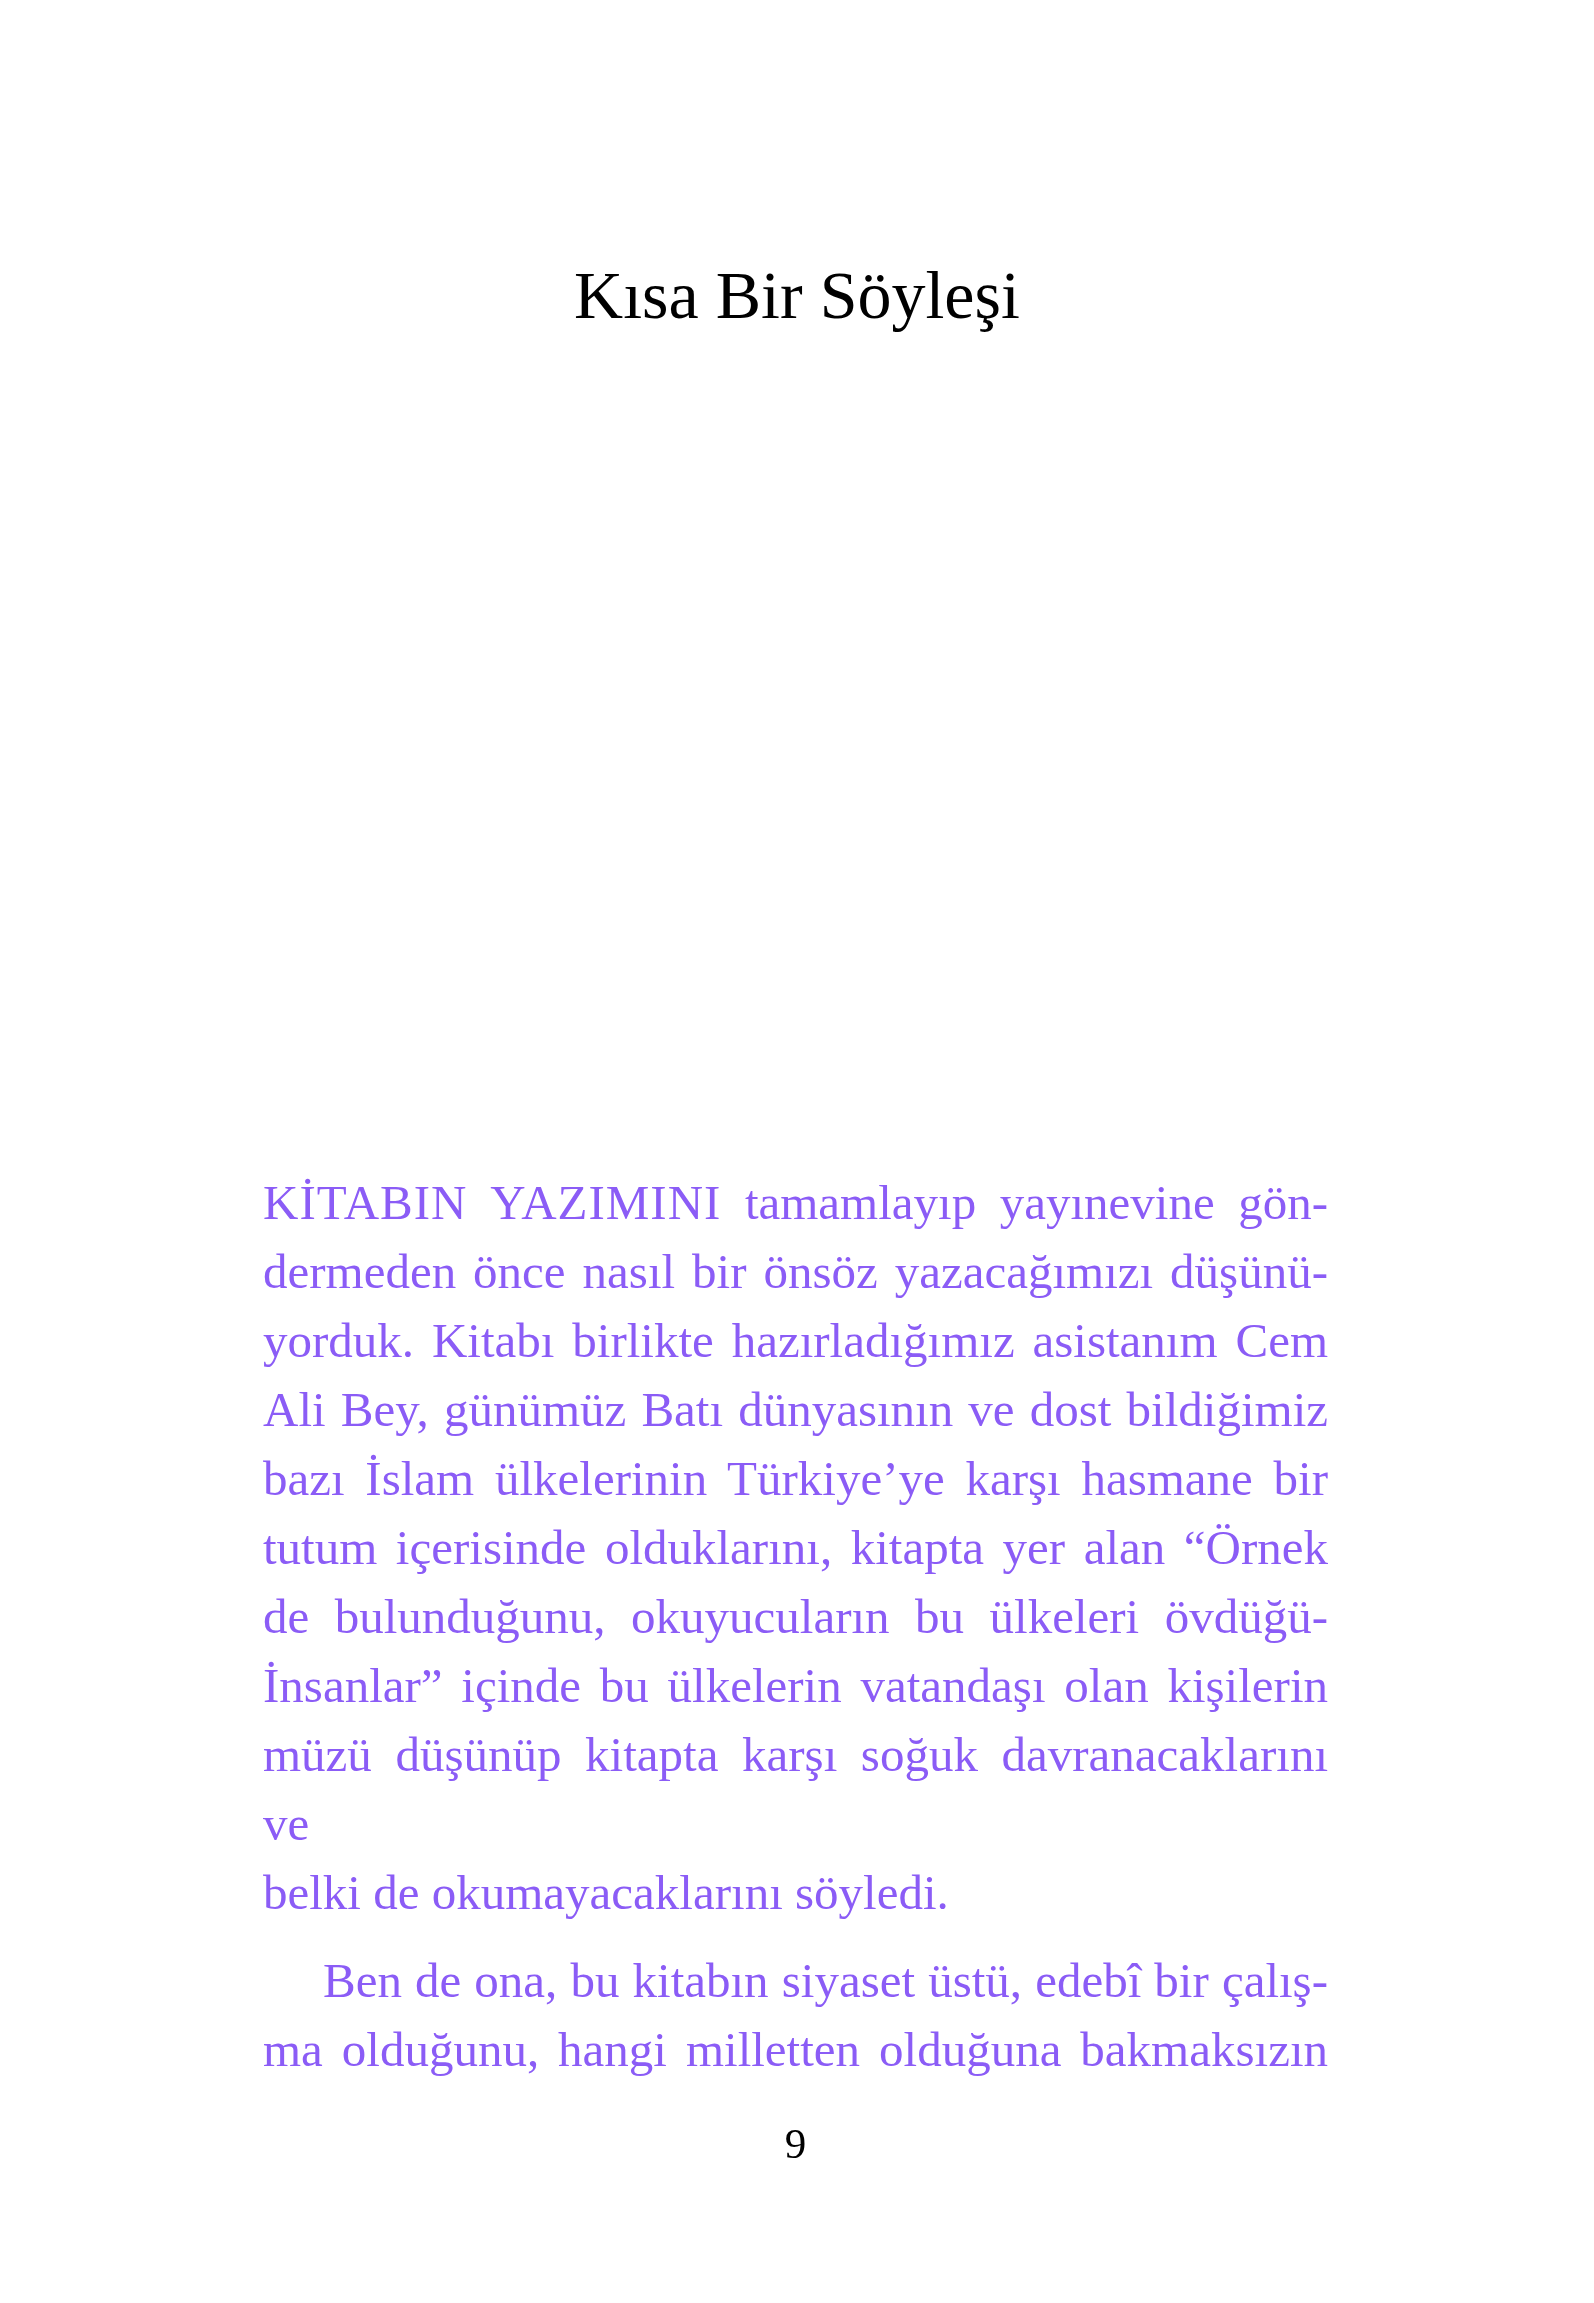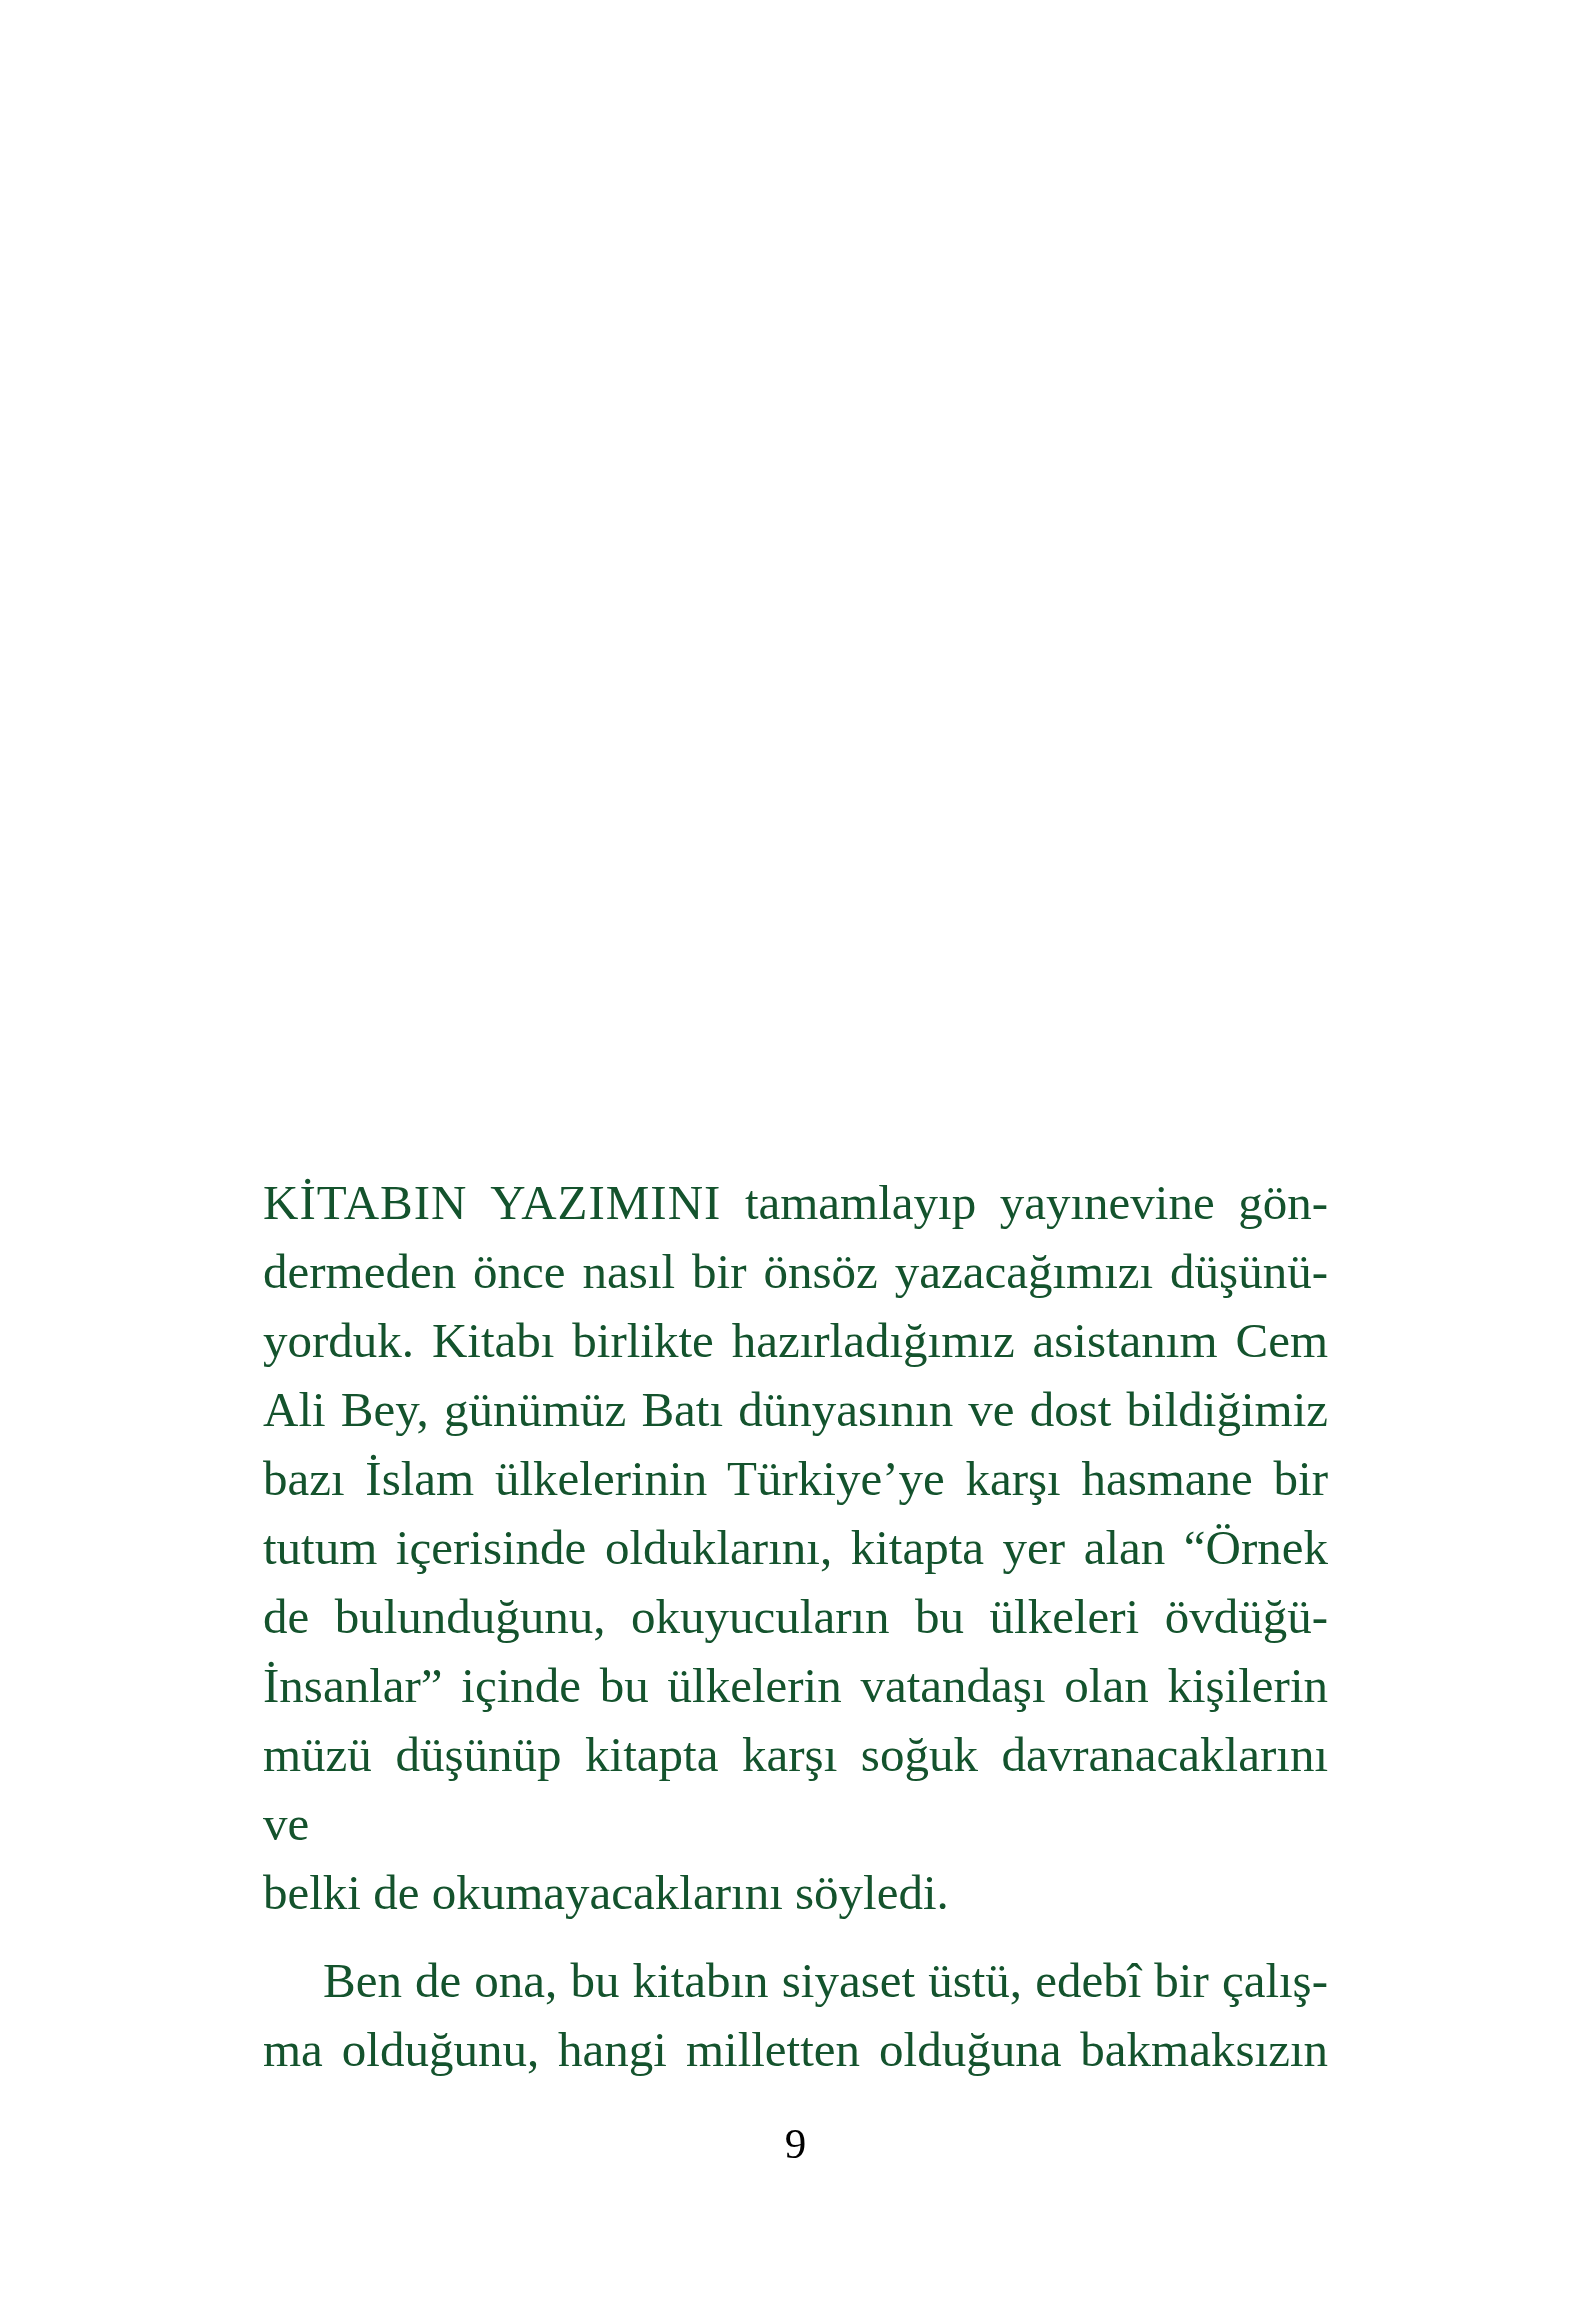--- a/index.html
+++ b/index.html
@@ -26,21 +26,21 @@
     line-height: 1;
     color: #000000;
   }
   #body-block {
     position: absolute;
     top: 1168px;
     left: 263px;
     width: 1065px;
     font-size: 49px;
     line-height: 69px;
-    color: #14532d;
+    color: #8b5cf6;
   }
   .bline {
     text-align: justify;
     text-align-last: justify;
     -moz-text-align-last: justify;
     white-space: normal;
   }
   .bline.last {
     text-align-last: left;
     -moz-text-align-last: left;
@@ -61,20 +61,21 @@
     font-size: 43px;
     line-height: 1;
     color: #000000;
   }
 </style>
 </head>
 <body>
 
 <div id="page">
 
+  <div id="chapter-title">Kısa Bir Söyleşi</div>
 
   <div id="body-block">
 
     <div class="bline"><span class="opener">KİTABIN YAZIMINI</span> <span>tamamlayıp yayınevine gön-</span></div>
 
     <div class="bline">dermeden önce nasıl bir önsöz yazacağımızı düşünü-</div>
     <div class="bline">yorduk. Kitabı birlikte hazırladığımız asistanım Cem</div>
     <div class="bline">Ali Bey, günümüz Batı dünyasının ve dost bildiğimiz</div>
     <div class="bline">bazı İslam ülkelerinin Türkiye’ye karşı hasmane bir</div>
     <div class="bline">tutum içerisinde olduklarını, kitapta yer alan “Örnek</div>

